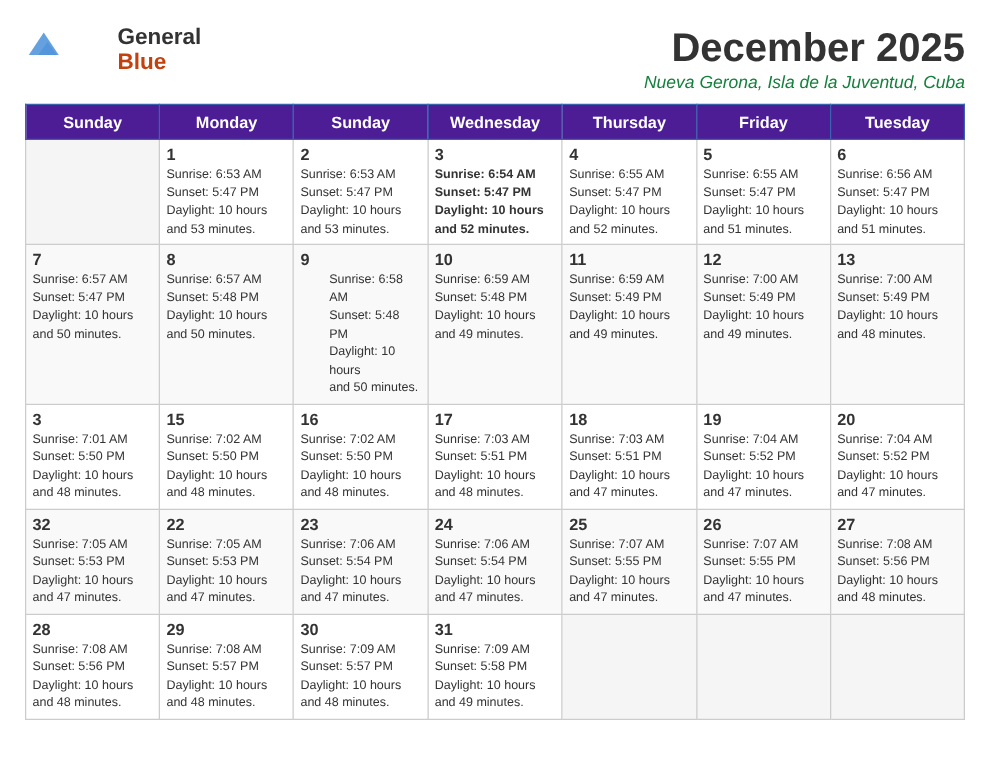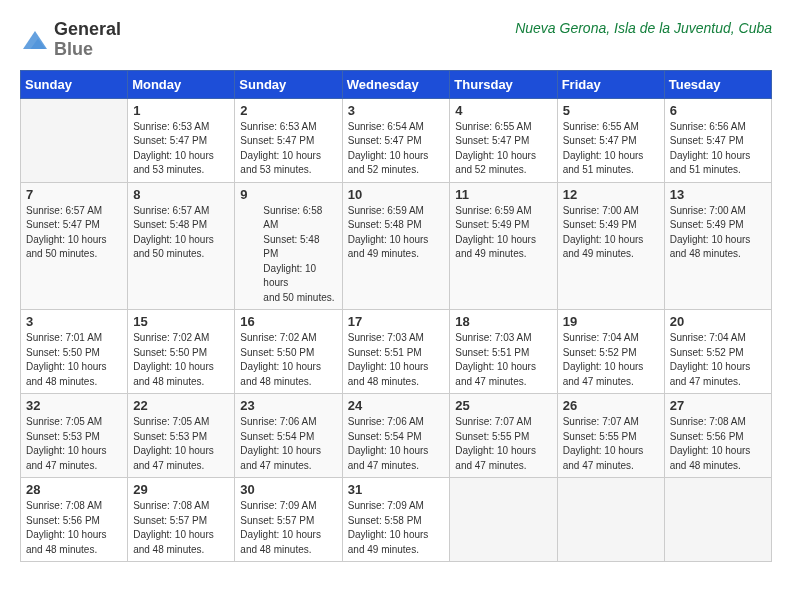--- a/index.html
+++ b/index.html
@@ -11,36 +11,36 @@
       padding: 20px;
     }
     .header {
       display: flex;
       justify-content: space-between;
       align-items: flex-start;
       margin-bottom: 10px;
     }
     .logo {
       display: flex;
-      align-items: center;
+      gap: 40px;
     }
     .logo-text {
       display: flex;
       flex-direction: column;
       line-height: 1.1;
     }
     .logo-general {
       font-size: 18px;
       font-weight: bold;
       color: #333;
     }
     .logo-blue {
       font-size: 18px;
       font-weight: bold;
-      color: #737373;
+      color: #c2410c;
     }
     .logo-icon {
       width: 30px;
       height: 30px;
       margin-right: 4px;
     }
     .title-block {
       text-align: right;
     }
     .month-title {
@@ -52,26 +52,26 @@
       font-size: 14px;
       color: #15803d;
       font-style: italic;
     }
     .calendar {
       width: 100%;
       border-collapse: collapse;
       border: 1px solid #ccc;
     }
     .calendar th {
-      background-color: #1d4ed8;
+      background-color: #4c1d95;
       color: #fff;
       font-size: 13px;
       font-weight: bold;
       padding: 6px 4px;
-      text-align: left;
+      text-align: center;
       border: 1px solid #3a62b0;
     }
     .calendar td {
       vertical-align: top;
       padding: 4px 5px;
       border: 1px solid #ccc;
       font-size: 10.5px;
       color: #333;
       width: 108px;
       min-height: 80px;
@@ -103,20 +103,21 @@
     <svg class="logo-icon" viewBox="0 0 40 40" xmlns="http://www.w3.org/2000/svg">
       <polygon points="4,32 20,8 36,32" fill="#4a90d9" opacity="0.85"></polygon>
       <polygon points="14,32 24,18 34,32" fill="#4a90d9" opacity="0.6"></polygon>
     </svg>
     <div class="logo-text">
       <span class="logo-general">General</span>
       <span class="logo-blue">Blue</span>
     </div>
   </div>
   <div class="title-block">
+    <div class="month-title">December 2025</div>
     <div class="location">Nueva Gerona, Isla de la Juventud, Cuba</div>
   </div>
 </div>
 
 <table class="calendar">
   <thead>
     <tr>
     <th>Sunday</th>
         <th>Monday</th>
         <th>Sunday</th>
@@ -138,21 +139,21 @@
         </td>
         <td>
           <span class="day-num">2</span>
           <div class="day-info" style="white-space: pre-line;">Sunrise: 6:53 AM
 Sunset: 5:47 PM
 Daylight: 10 hours
 and 53 minutes.</div>
         </td>
         <td>
           <span class="day-num">3</span>
-          <div class="day-info" style="white-space: pre-line;">Sunrise: 6:54 AM
+          <div class="day-info" style="white-space: pre-line; font-weight: bold;">Sunrise: 6:54 AM
 Sunset: 5:47 PM
 Daylight: 10 hours
 and 52 minutes.</div>
         </td>
         <td>
           <span class="day-num">4</span>
           <div class="day-info" style="white-space: pre-line;">Sunrise: 6:55 AM
 Sunset: 5:47 PM
 Daylight: 10 hours
 and 52 minutes.</div>

